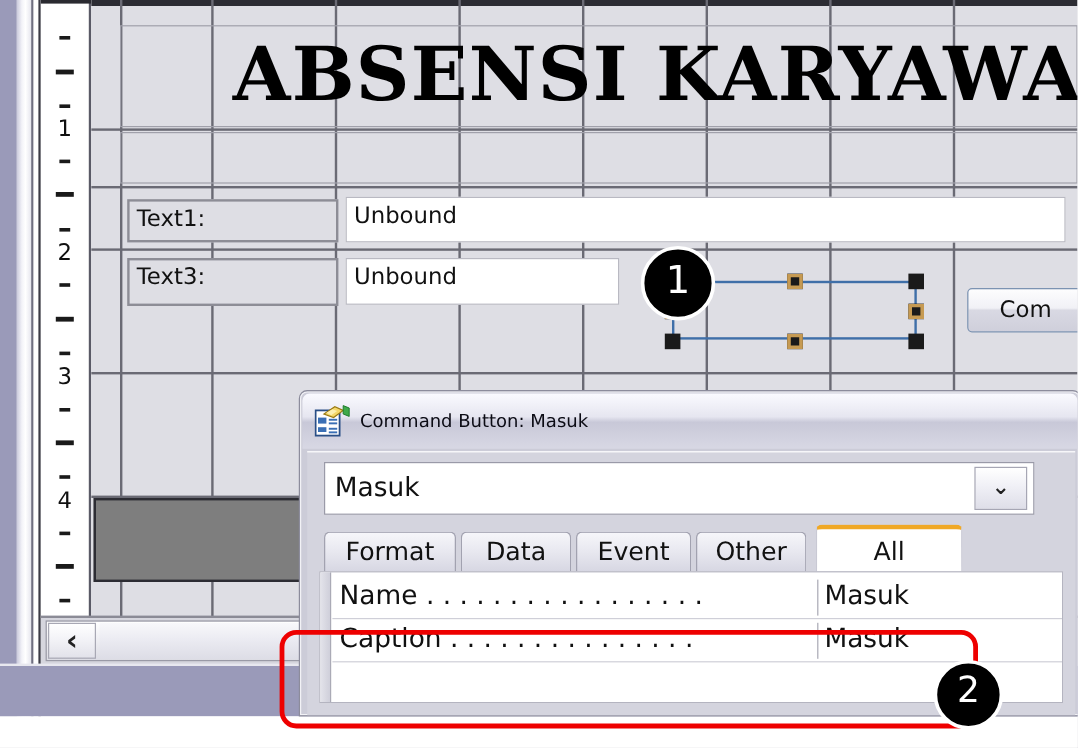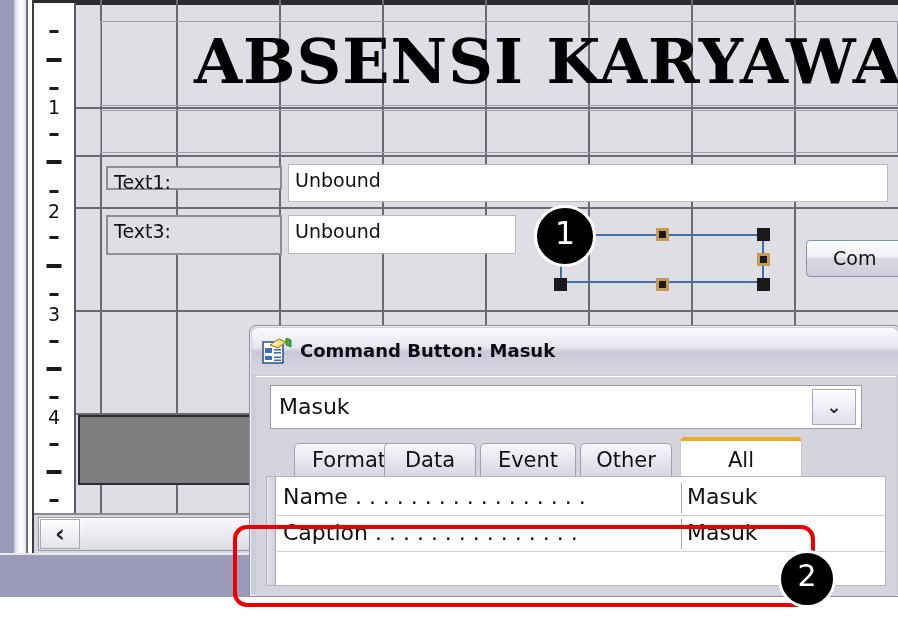--- a/index.html
+++ b/index.html
@@ -84,21 +84,21 @@
   
   .dlg{position:absolute;left:249px;top:325px;width:652px;height:272px;
     background:#ccccd8;border:1px solid #8c8c9c;border-radius:7px 7px 0 0;box-sizing:border-box;
     box-shadow:0 0 0 1px #f2f2f6 inset;}
   .dlg-title{position:absolute;left:2px;top:2px;width:646px;height:46px;
     background:linear-gradient(to bottom,#fafaff 0%,#e6e6f0 42%,#c8c8d8 52%,#d8d8e4 100%);
     border-radius:6px 6px 0 0;}
   .dlg-icon{position:absolute;left:10px;top:9px;width:30px;height:28px;}
   .dlg-title-text{position:absolute;left:48px;top:8px;height:30px;
     font-family:"DejaVu Sans","Liberation Sans",sans-serif;
-    font-weight:bold;font-size:18px;line-height:30px;color:#0b0b14;white-space:nowrap;}
+    font-weight:normal;font-size:15px;line-height:30px;color:#0b0b14;white-space:nowrap;}
 
   .dlg-body{position:absolute;left:6px;top:50px;width:640px;height:220px;background:#d4d4de;
             border-top:1px solid #ffffff;box-sizing:border-box;}
 
   .combo{position:absolute;left:14px;top:8px;width:592px;height:44px;background:#ffffff;
     border:1px solid #9a9aa8;box-sizing:border-box;font-size:22px;line-height:42px;color:#111;padding-left:8px;}
   .combo-btn{position:absolute;left:556px;top:12px;width:44px;height:36px;
     background:linear-gradient(to bottom,#ffffff 0%,#f0f0f6 45%,#dedee8 100%);
     border:1px solid #a6a6b4;box-sizing:border-box;}
   .combo-arrow{position:absolute;left:50%;top:50%;transform:translate(-50%,-50%);
@@ -178,21 +178,21 @@
     <div class="gh" style="top:155px"></div>
     <div class="gh" style="top:207px"></div>
     <div class="gh" style="top:310px"></div>
     <div class="gh" style="top:413px"></div>
 
     <div class="sec-box" style="left:24px;top:21px;width:798px;height:85px;"></div>
     <div class="sec-box" style="left:24px;top:110px;width:798px;height:43px;"></div>
 
     <div class="form-title">ABSENSI KARYAWAN</div>
 
-    <div class="lbl" style="left:30px;top:166px;width:176px;height:24px;">Text1:</div>
+    <div class="lbl" style="left:30px;top:166px;width:176px;height:36px;">Text1:</div>
     <div class="lbl" style="left:30px;top:215px;width:176px;height:40px;">Text3:</div>
 
     <div class="tbx" style="left:212px;top:164px;width:600px;height:38px;">Unbound</div>
     <div class="tbx" style="left:212px;top:215px;width:228px;height:39px;">Unbound</div>
 
     <div class="selframe" style="left:484px;top:234px;width:204px;height:49px;"></div>
     <div class="hnd inner" style="left:478px;top:228px;"></div>
     <div class="hnd inner" style="left:580px;top:228px;"></div>
     <div class="hnd" style="left:681px;top:228px;"></div>
     <div class="hnd inner" style="left:478px;top:253px;"></div>
@@ -237,21 +237,21 @@
     </div>
 
     <div class="dlg-body">
 
       <div class="combo">Masuk</div>
       <div class="combo-btn">
         <span class="combo-arrow">⌄</span>
       </div>
 
       <div class="tabs">
-        <div class="tab" style="left:4px;width:110px;margin-left:24px;">Format</div>
+        <div class="tab" style="left:4px;width:110px;">Format</div>
         <div class="tab" style="left:118px;width:92px;">Data</div>
         <div class="tab" style="left:214px;width:96px;">Event</div>
         <div class="tab" style="left:314px;width:92px;">Other</div>
         <div class="tab active" style="left:414px;width:122px;">All</div>
       </div>
 
       <div class="proplist">
         <div class="prop-gutter"></div>
 
         <div class="prow" style="top:4px;">

